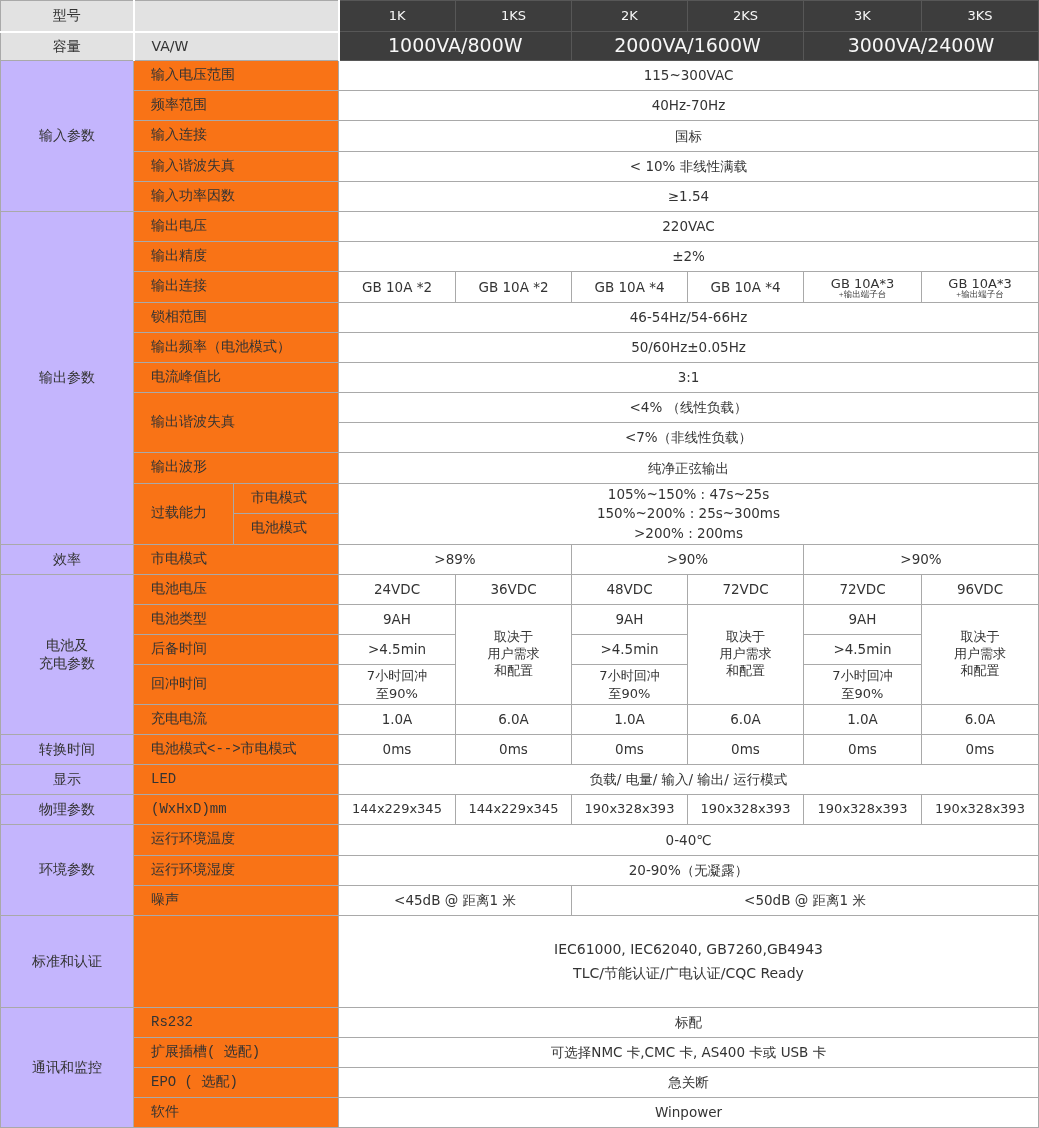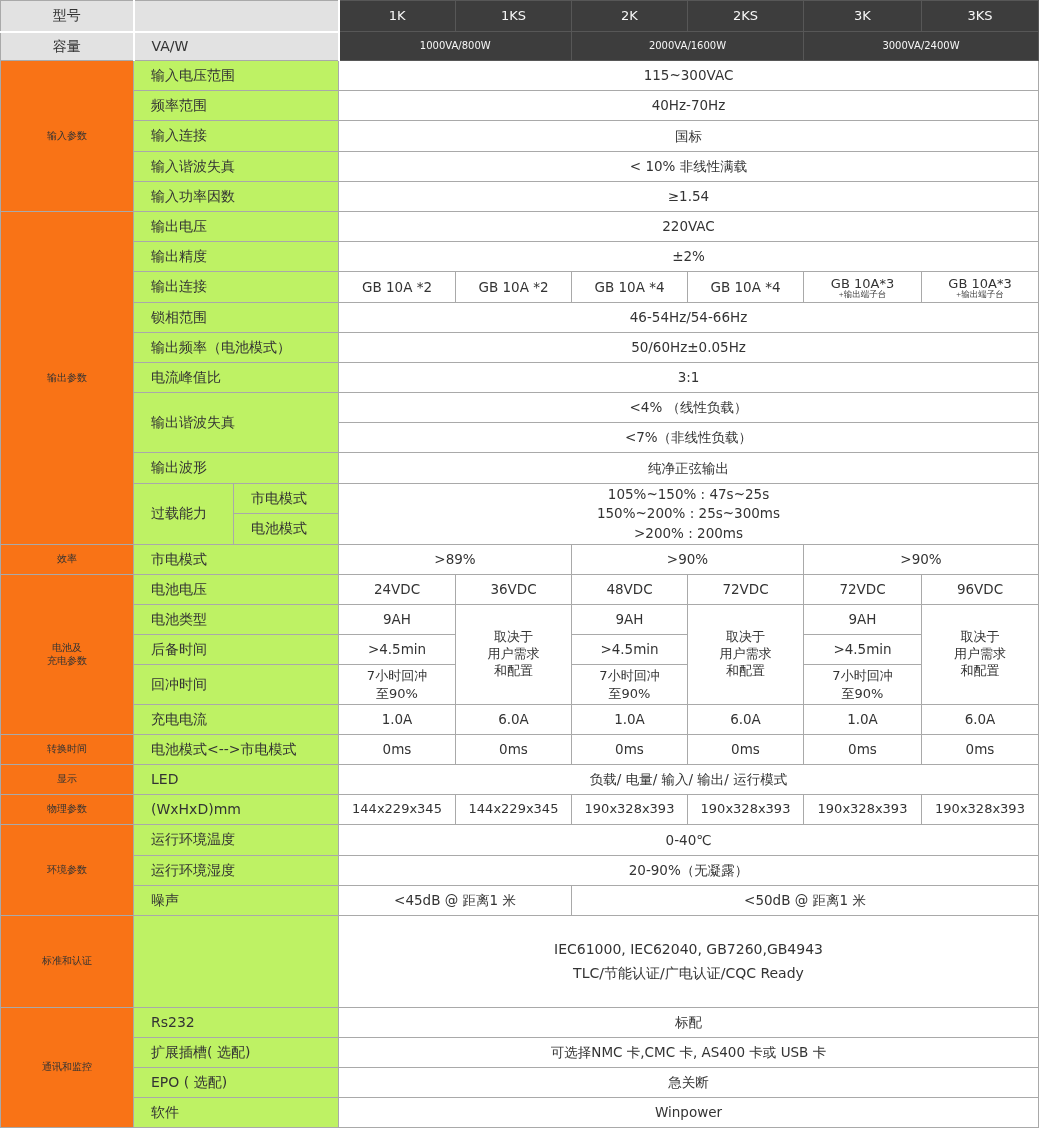--- a/index.html
+++ b/index.html
@@ -35,25 +35,25 @@
   td.et { border-top: 1px solid #a9a9a9; }
   td.el { border-left: 1px solid #a9a9a9; }
   td.eb { border-bottom: 1px solid #a9a9a9; }
   
   td.hd {
     background: #3d3d3d;
     border: 1px solid #575757;
     color: #f7f7f7;
     font-size: 13px;
   }
-  td.hd2 { font-size: 10px; }
-  
-  td.sec { font-size: 10px; background: #f97316; }
-  
-  td.param { text-align: left; padding-left: 17px; font-size: 14px; background: #bef264; }
+  td.hd2 { font-size: 19px; }
+  
+  td.sec { font-size: 14px; background: #c4b5fd; }
+  
+  td.param { text-align: left; padding-left: 17px; font-size: 14px; background: #f97316; font-family: Liberation Mono, monospace; }
   
   td.val { font-size: 13.5px; background: #ffffff; }
   td.val.sm { font-size: 13px; }
   .two-line { line-height: 1.35; }
   .three-line { line-height: 1.3; font-size: 13px; }
   .conn-main { font-size: 13px; line-height: 1.05; padding-top: 2px; }
   .conn-sub { font-size: 8.5px; line-height: 1.1; font-family: Liberation Serif, serif; }
   .std-lines { line-height: 1.65; font-size: 14px; }
   .ovl-lines { line-height: 1.45; font-size: 13.5px; }
   

